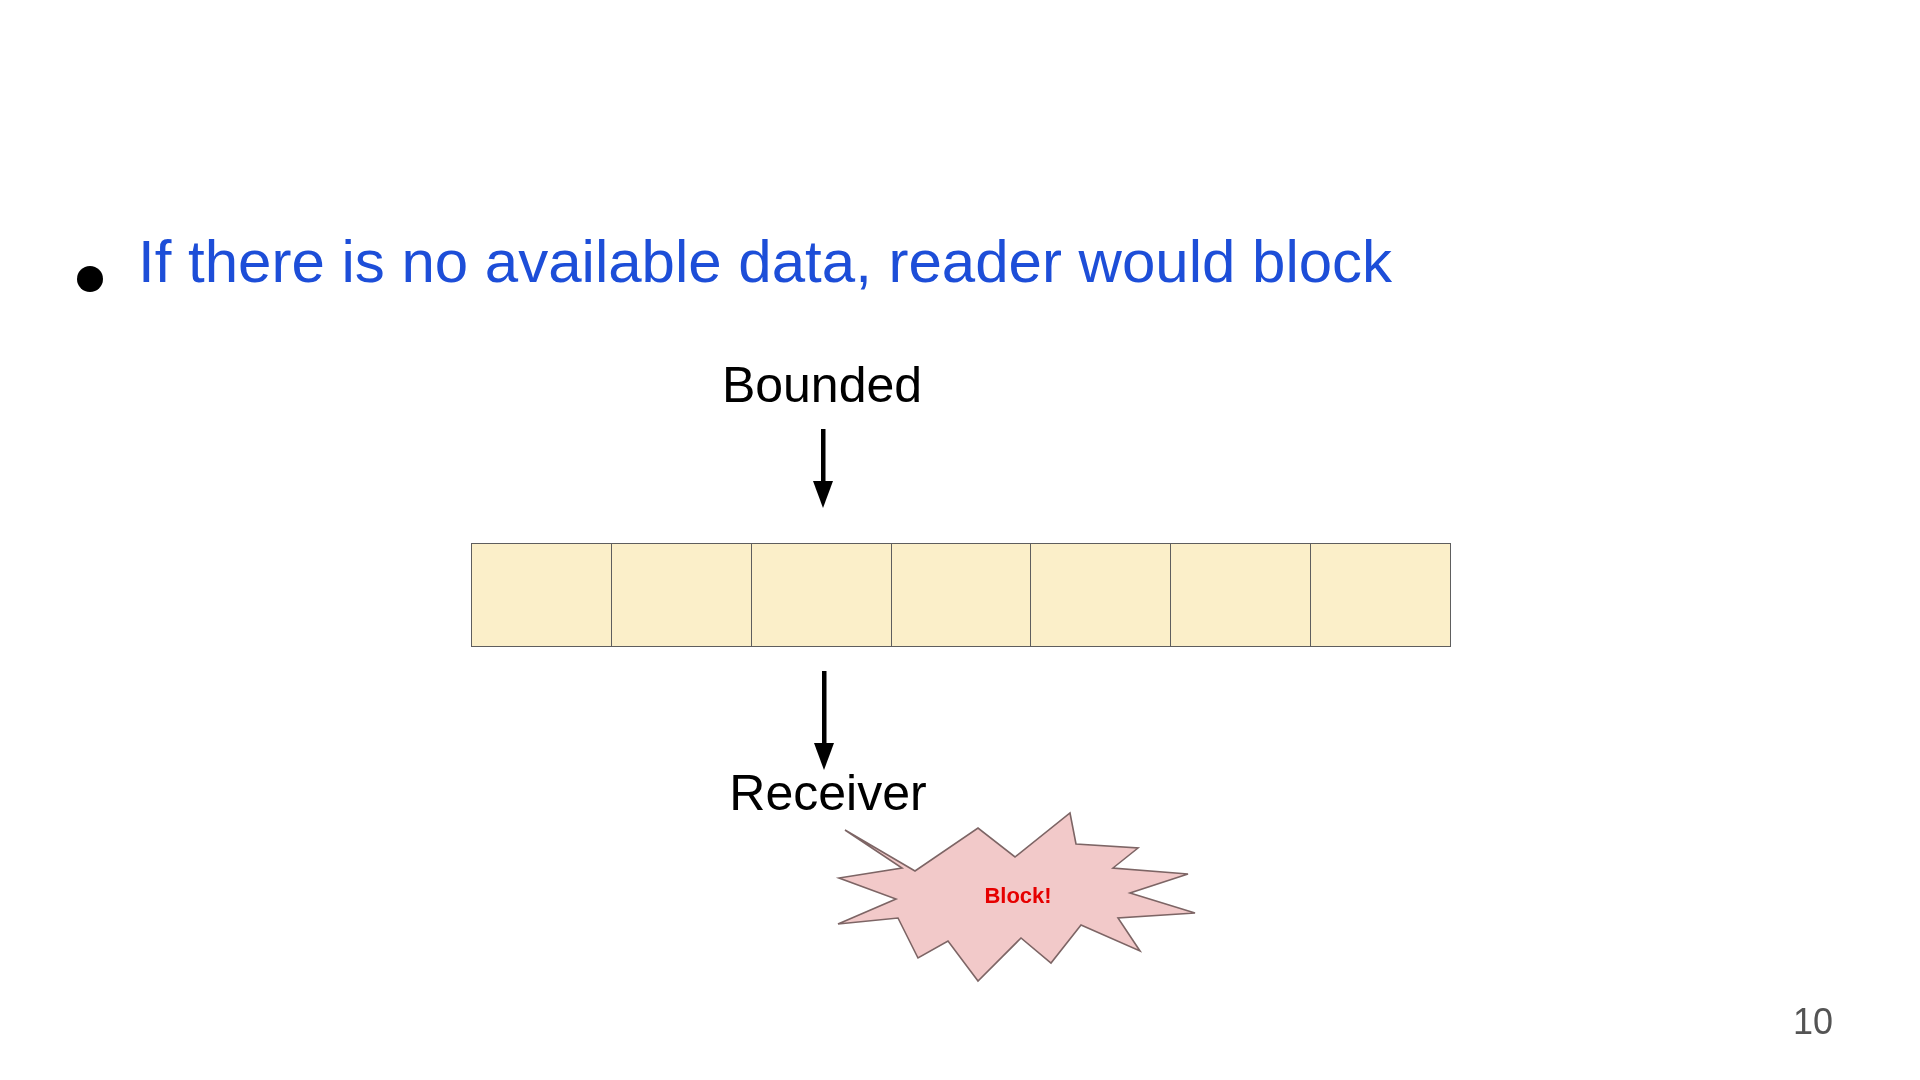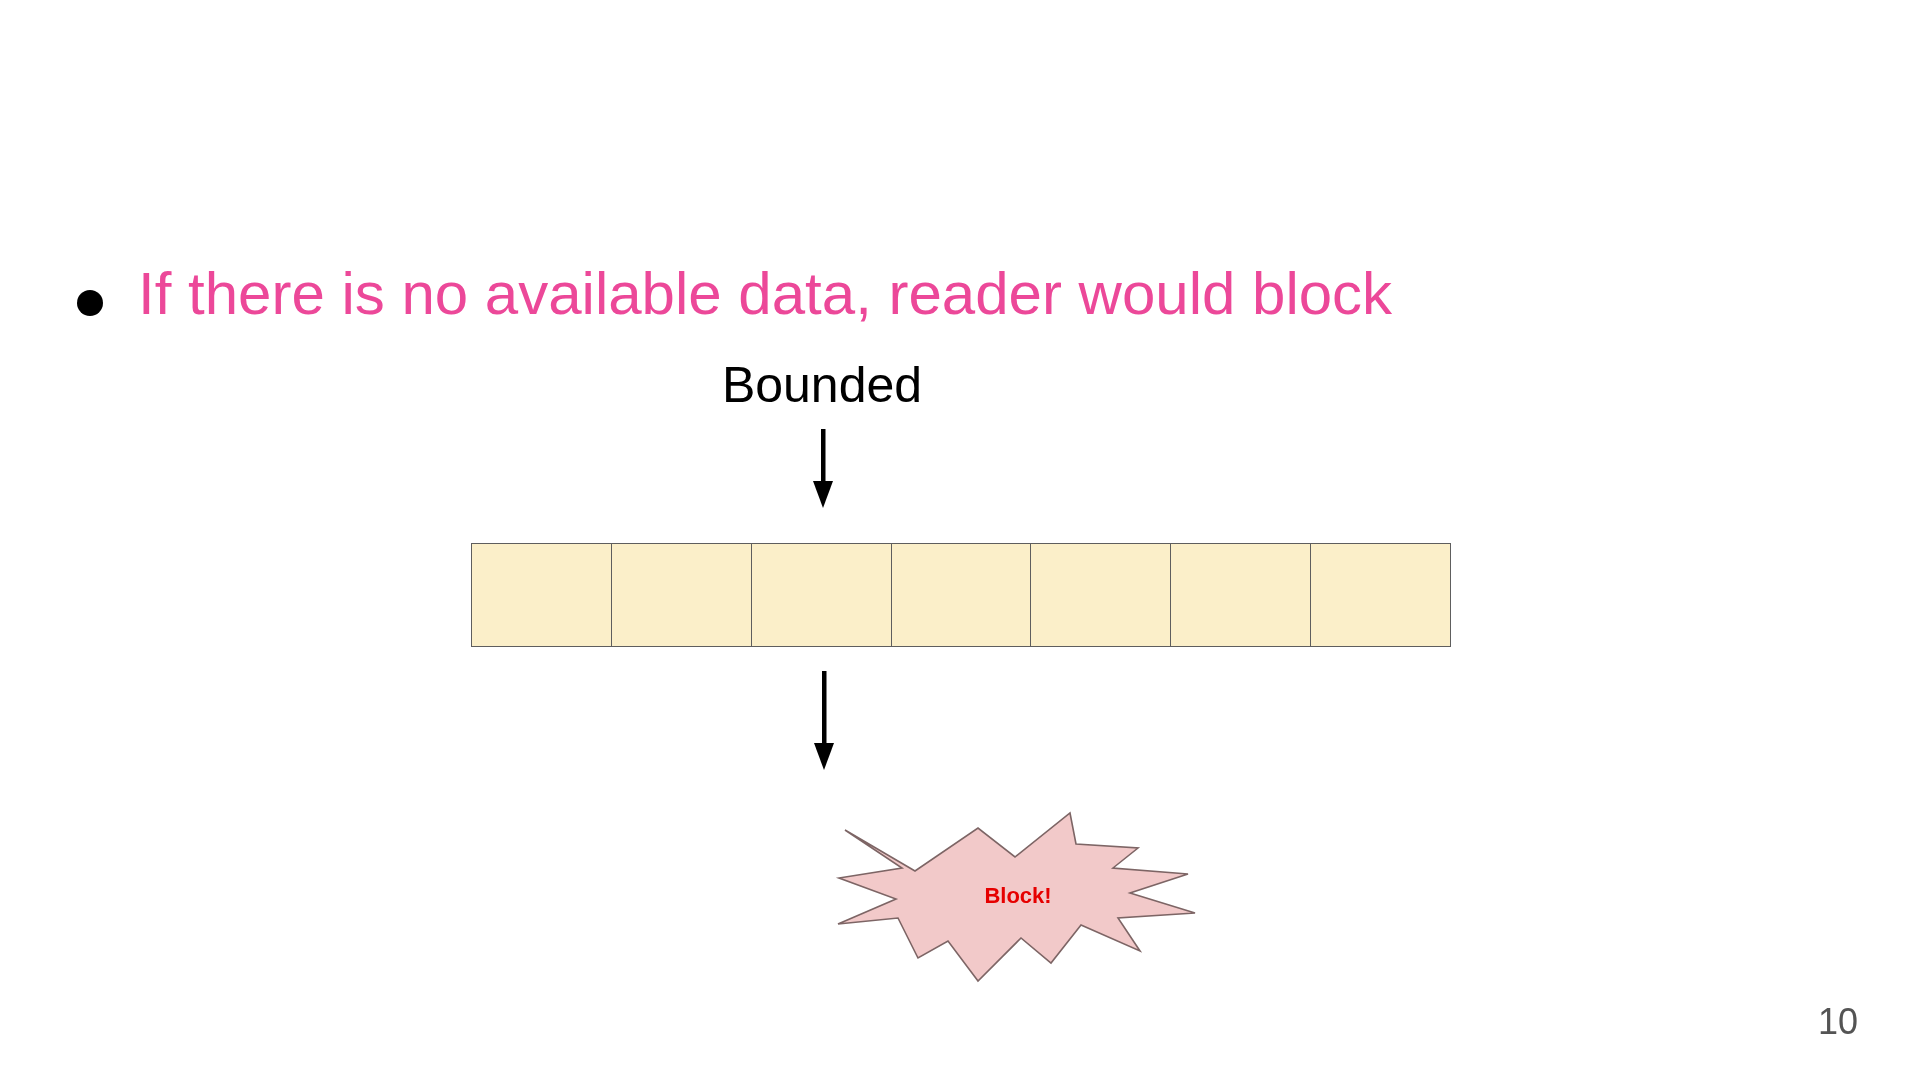--- a/index.html
+++ b/index.html
@@ -24,26 +24,25 @@
     color: #000000;
     line-height: 1;
     letter-spacing: 0;
     white-space: nowrap;
   }
   .bullet-row {
     position: absolute;
     left: 77px;
     top: 232px;
     display: flex;
-    align-items: center;
+    align-items: flex-end;
     font-size: 60px;
-    color: #ec4899;
+    color: #1d4ed8;
     line-height: 1;
     white-space: nowrap;
-    margin-top: 32px;
   }
   .bullet-dot {
     width: 26px;
     height: 26px;
     margin-top: 17px;
     border-radius: 50%;
     background: #000000;
     flex: 0 0 auto;
   }
   .bullet-text {
@@ -102,21 +101,21 @@
     fill: var(--block_text);
     font-family: "Liberation Sans", sans-serif;
     font-size: 22px;
     font-weight: 700;
   }
   .page-number {
     position: absolute;
     left: 1793px;
     top: 1004px;
     width: 90px;
-    text-align: center;
+    text-align: left;
     font-size: 36px;
     color: var(--page_number_gray);
     line-height: 1;
   }
 </style>
 </head>
 <body>
 
 <div class="slide">
 
@@ -141,20 +140,21 @@
       <div class="buffer-cell"></div>
       <div class="buffer-cell"></div>
       <div class="buffer-cell"></div>
     </div>
 
   <svg class="arrow-svg" style="left:812px; top:671px" width="24" height="99" viewBox="0 0 24 99">
     <rect x="10" y="0" width="4.5" height="75"></rect>
     <polygon points="12,99 2,72 22,72"></polygon>
   </svg>
 
+  <div class="diagram-label receiver-label">Receiver</div>
 
   <svg class="starburst-svg" width="362" height="174" viewBox="0 0 362 174">
     <polygon points="9,19 79,60 142,17 179,46 234,2 240,33 302,37 277,57 352,63 294,82 359,102 282,107 304,140 245,114 215,152 185,127 142,170 112,130 82,147 62,107 2,113 60,88 3,67 66,57"></polygon>
     <text x="182" y="92" text-anchor="middle">Block!</text>
   </svg>
 
   <div class="page-number">10</div>
 
 </div>
 

